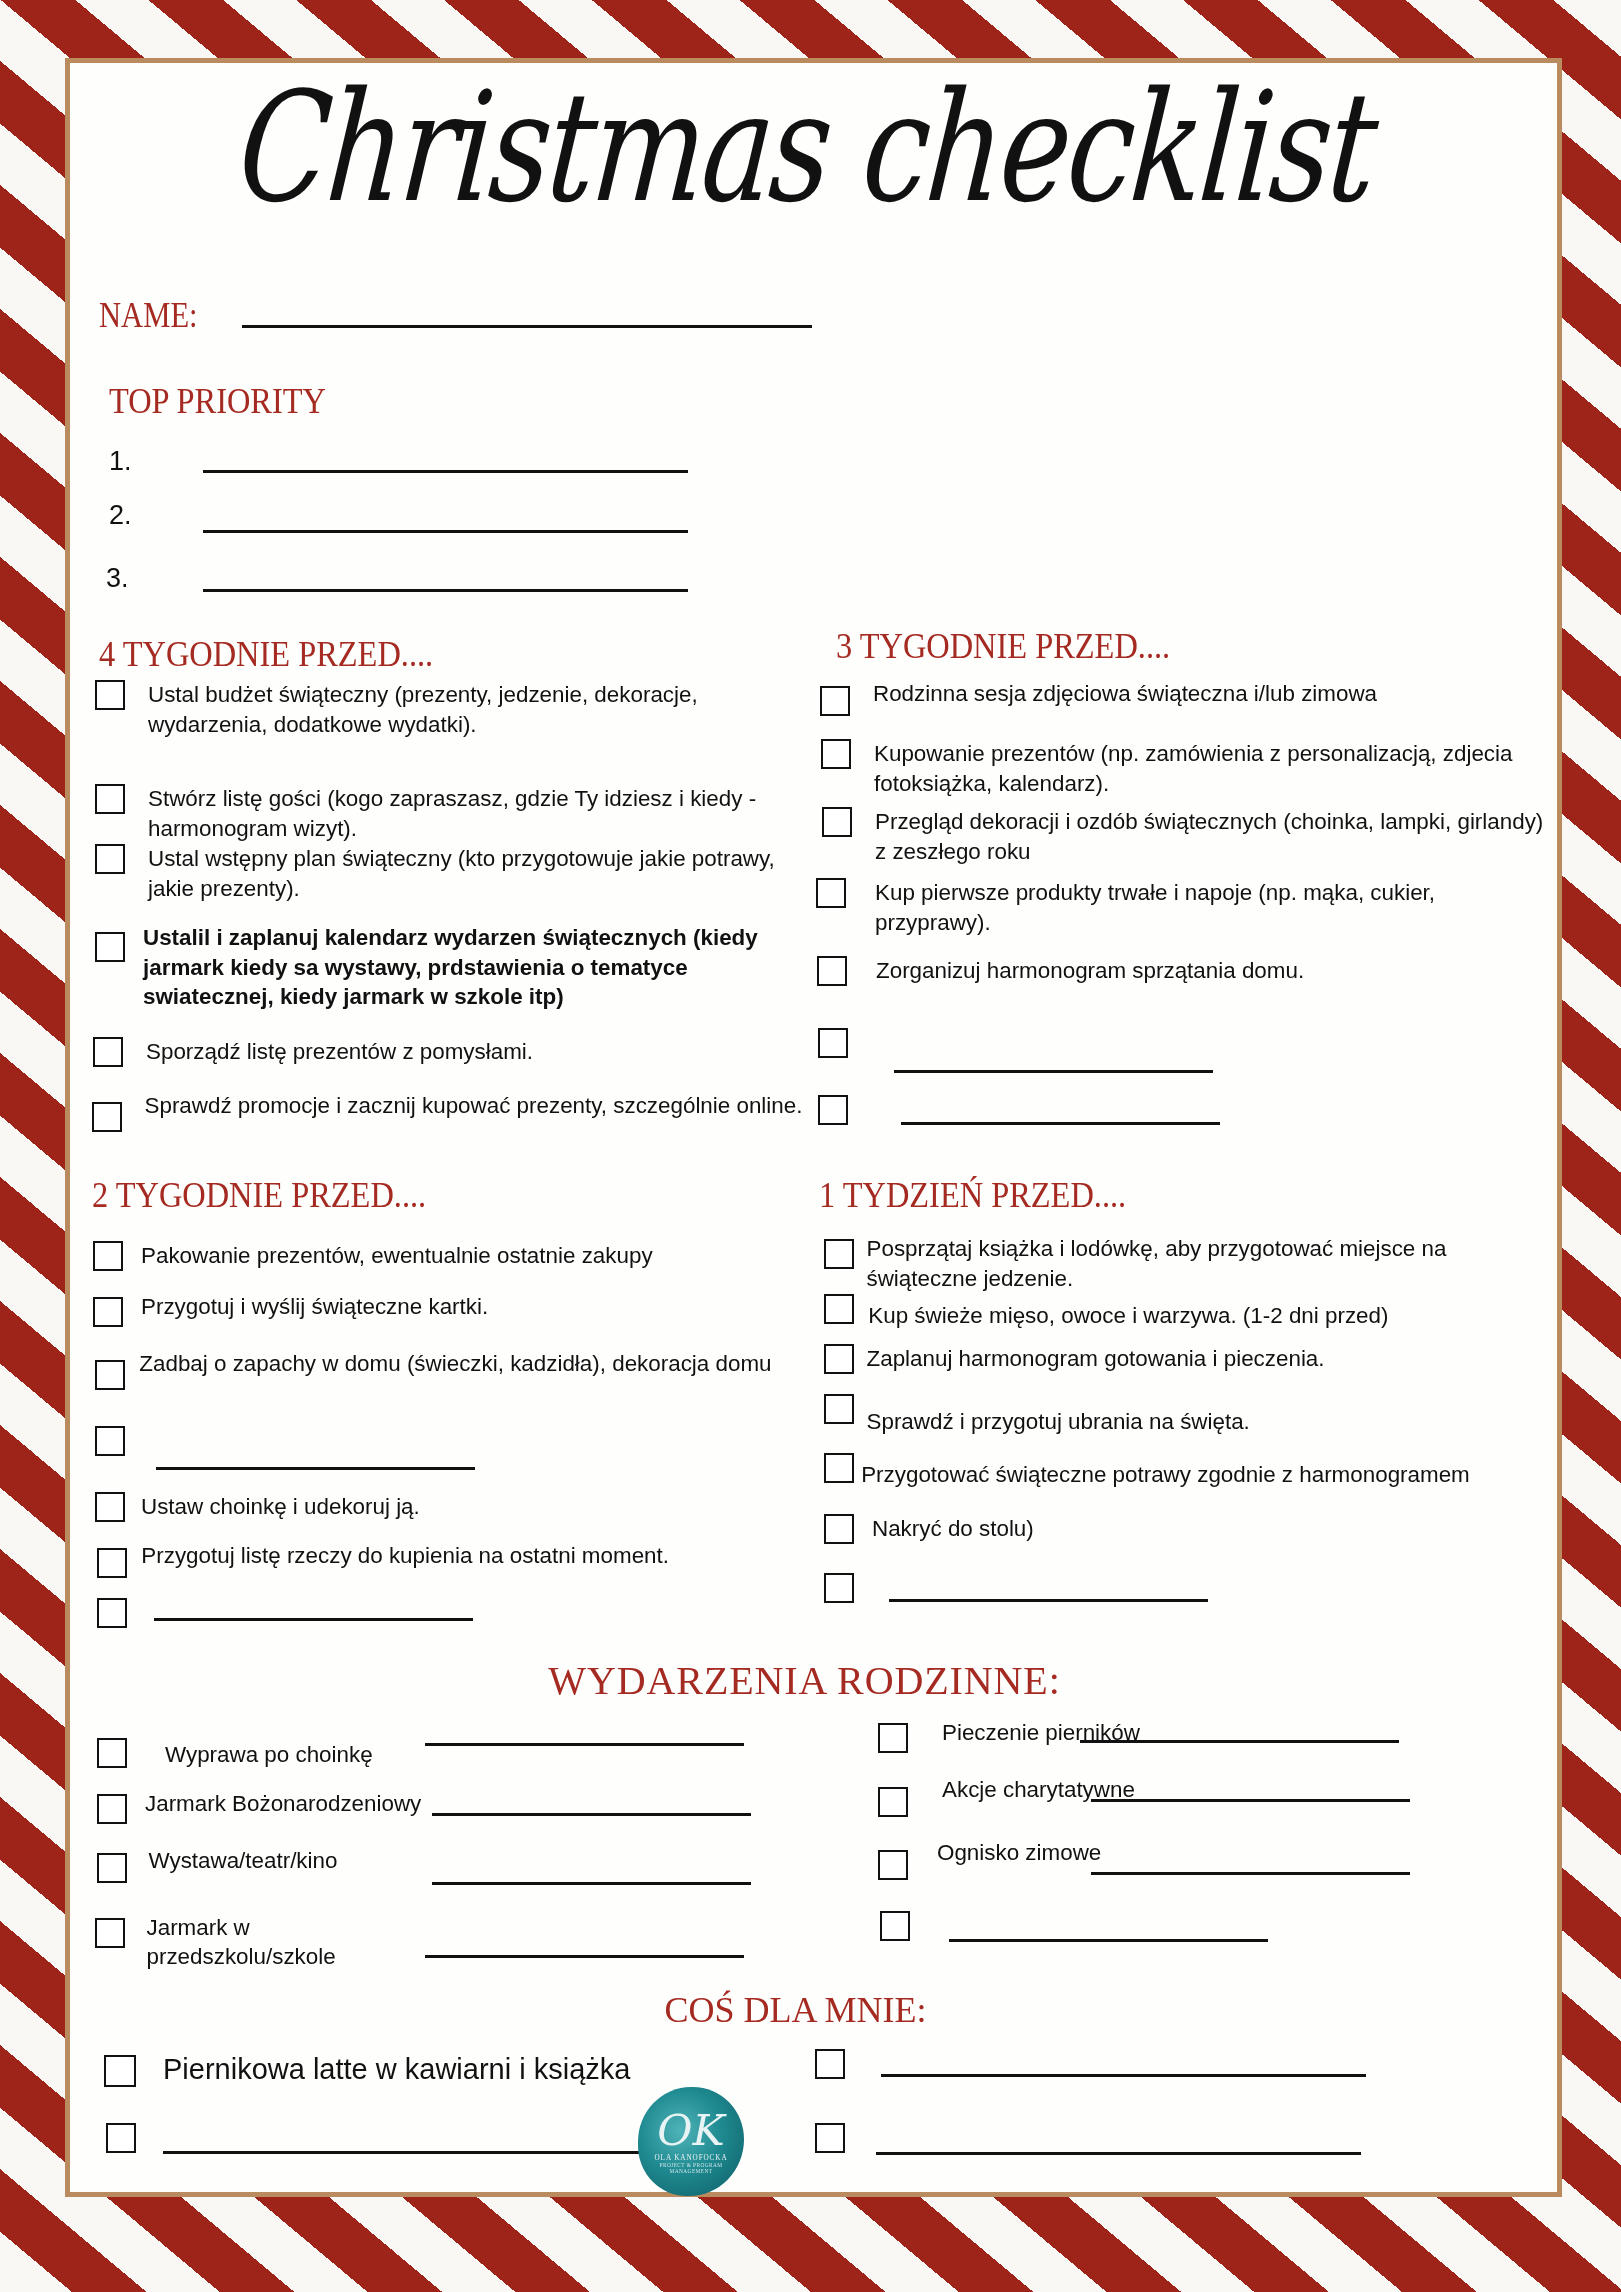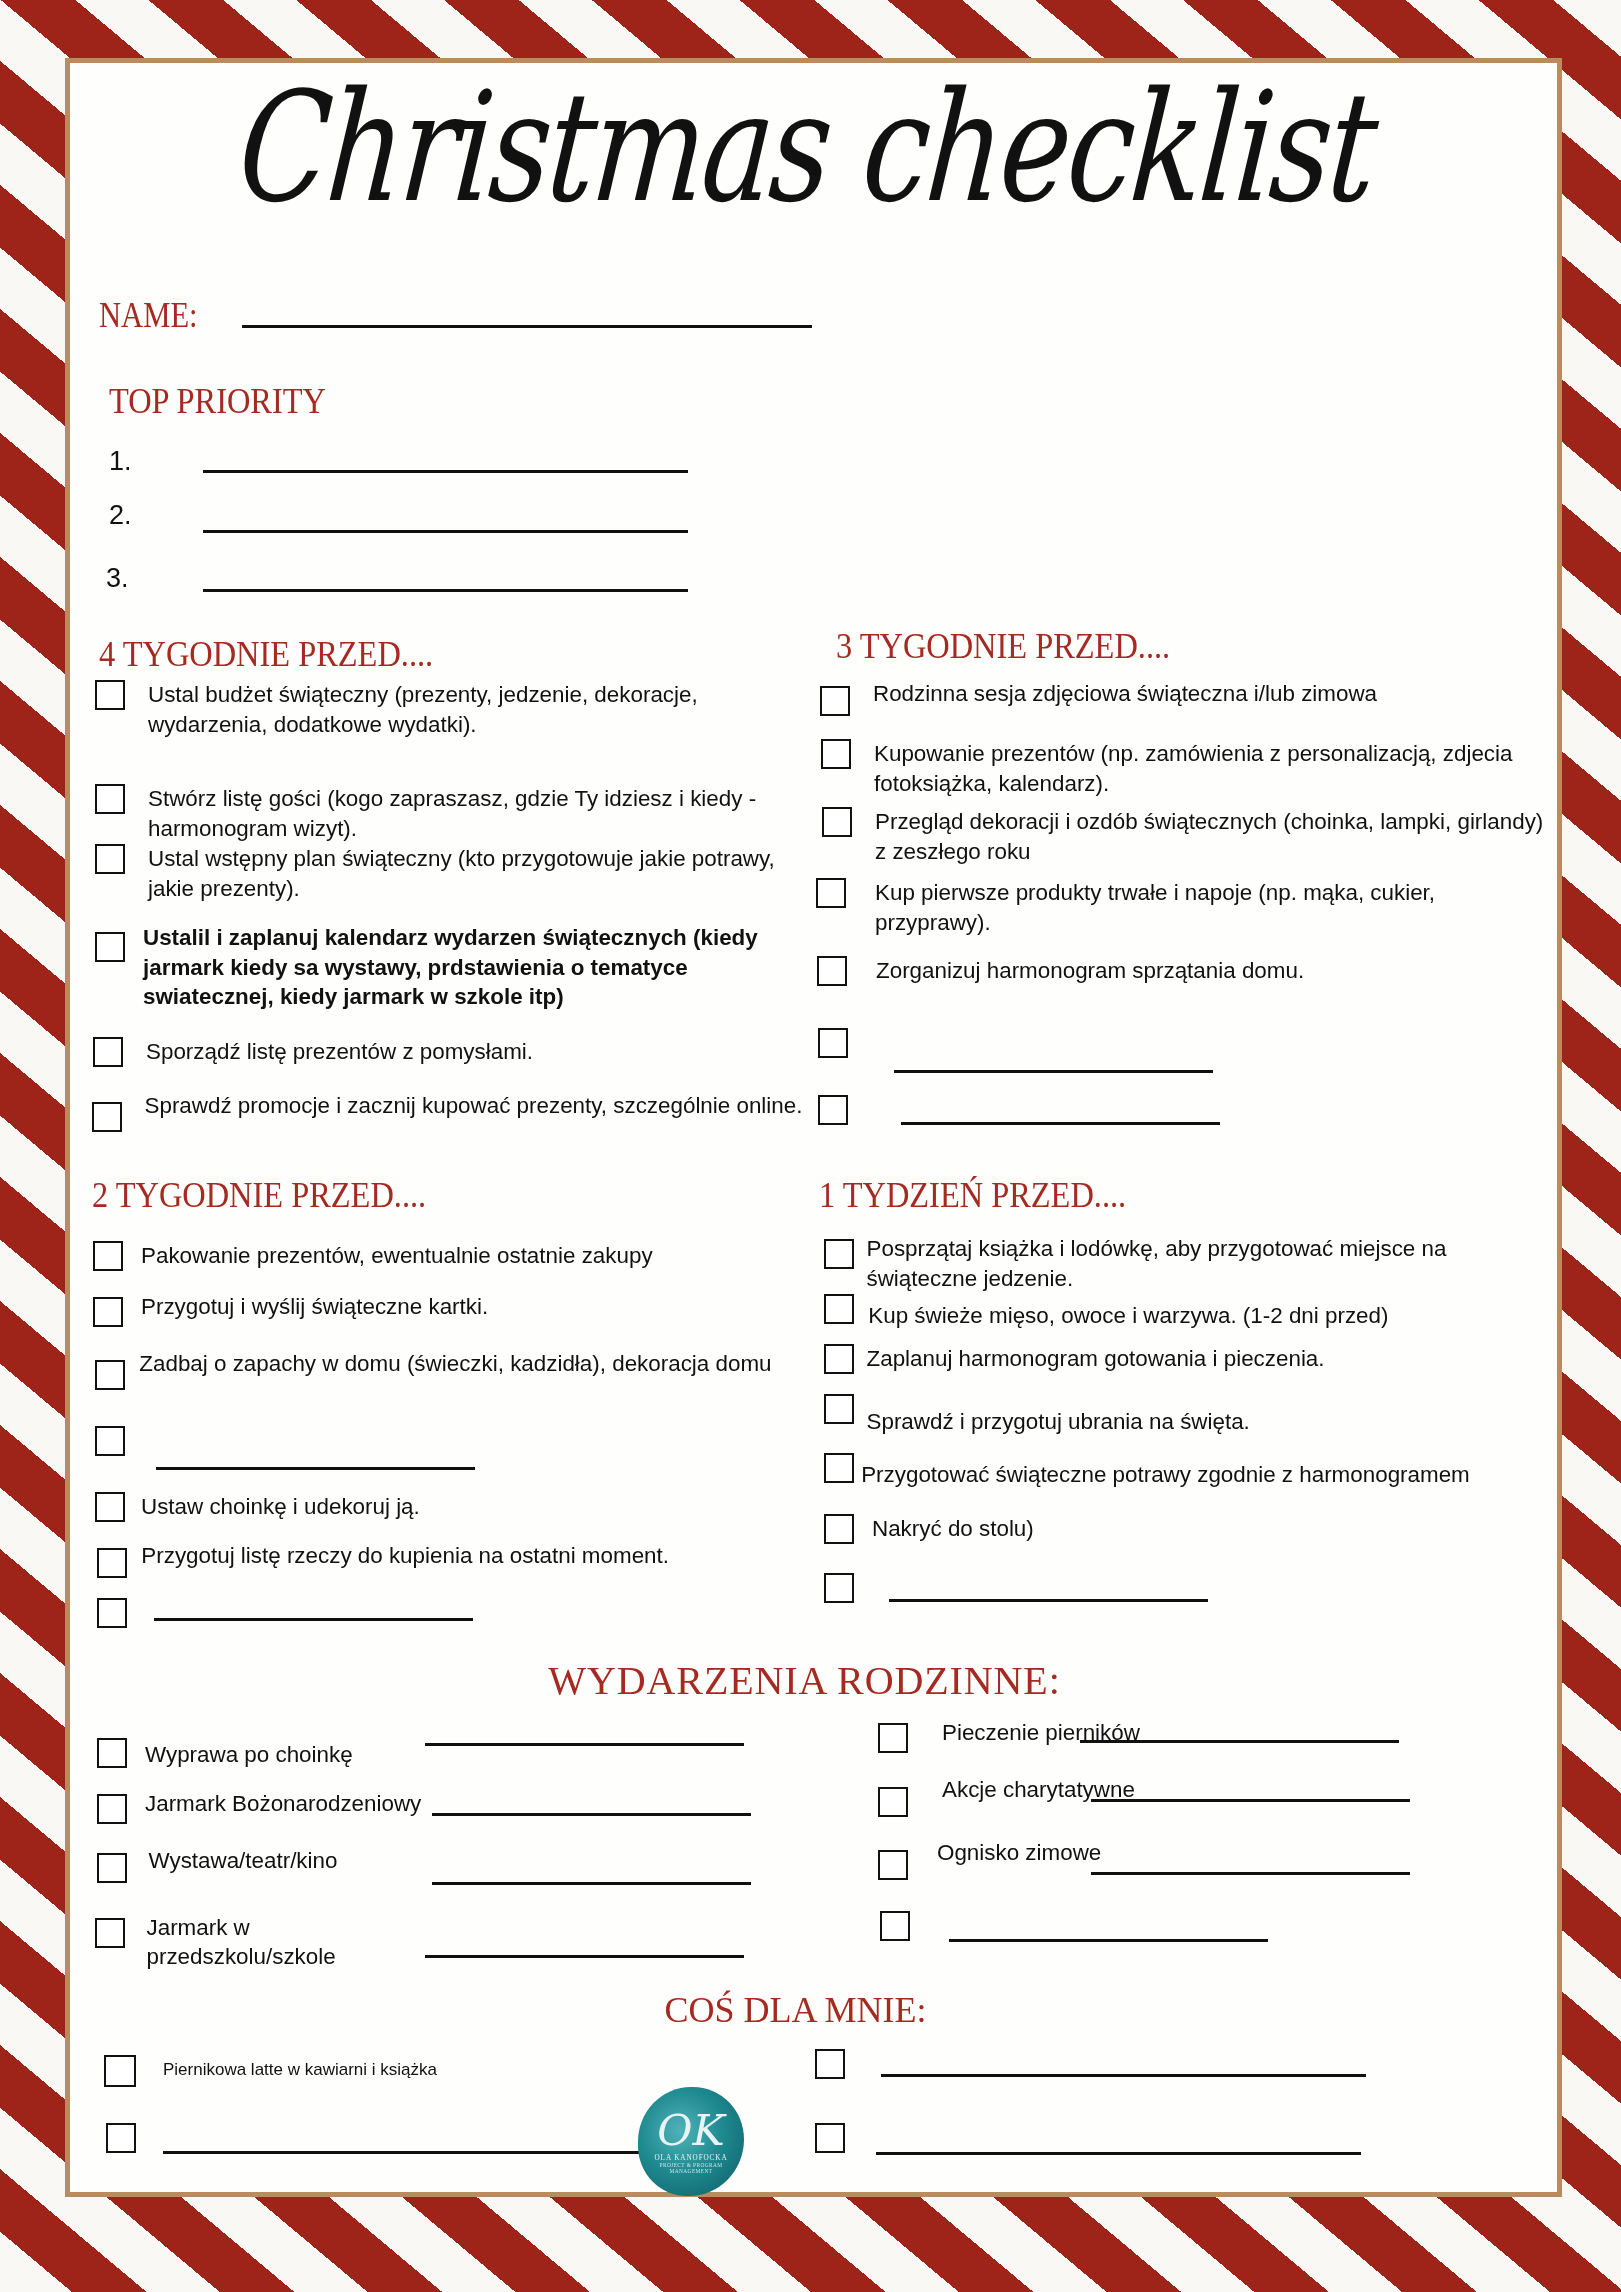--- a/index.html
+++ b/index.html
@@ -165,21 +165,21 @@
     <div class="cb"></div>
     <div class="txt" style="margin-left:18px;">Nakryć do stolu)</div>
   </div>
   <div class="item" style="left:754px; top:1510px;">
     <div class="cb"></div>
   </div>
   <div class="line" style="left:819px; top:1536px; width:319px;"></div>
 
   <div class="serif-red h2 center" style="top:1594px; transform:none; font-size:40px; letter-spacing:0.9px; text-align:center; left:-18px;">WYDARZENIA RODZINNE:</div>
 
-  <div class="item" style="left:27px; top:1675px; width:537px;">
+  <div class="item" style="left:27px; top:1675px; width:537px;gap:20px;">
     <div class="cb"></div>
     <div class="txt" style="margin-left:18px; margin-top:1.8px;">Wyprawa po choinkę</div>
   </div>
   <div class="line" style="left:355px; top:1680px; width:319px;"></div>
 
   <div class="item" style="left:27px; top:1731px; width:537px;">
     <div class="cb"></div>
     <div class="txt" style="margin-left:18px; margin-top:-5.4px;">Jarmark Bożonarodzeniowy</div>
   </div>
   <div class="line" style="left:362px; top:1750px; width:319px;"></div>
@@ -216,21 +216,21 @@
 
   <div class="item" style="left:810px; top:1848px;">
     <div class="cb"></div>
   </div>
   <div class="line" style="left:879px; top:1876px; width:319px;"></div>
 
   <div class="serif-red h2 center" style="top:1926px; transform:none; font-size:36px; text-align:center; left:-36px;">COŚ DLA MNIE:</div>
 
   <div class="item" style="left:34px; top:1992px; width:627px;">
     <div class="cb" style="width:32px; height:32px;"></div>
-    <div class="txt" style="font-size:17px; margin-left:27px;">Piernikowa latte w kawiarni i książka</div>
+    <div class="txt" style="font-size:29px; margin-left:27px;">Piernikowa latte w kawiarni i książka</div>
   </div>
   <div class="item" style="left:36px; top:2060px;">
     <div class="cb"></div>
   </div>
   <div class="line" style="left:93px; top:2088px; width:485px;"></div>
 
   <div class="item" style="left:745px; top:1986px;">
     <div class="cb"></div>
   </div>
   <div class="line" style="left:811px; top:2011px; width:485px;"></div>

